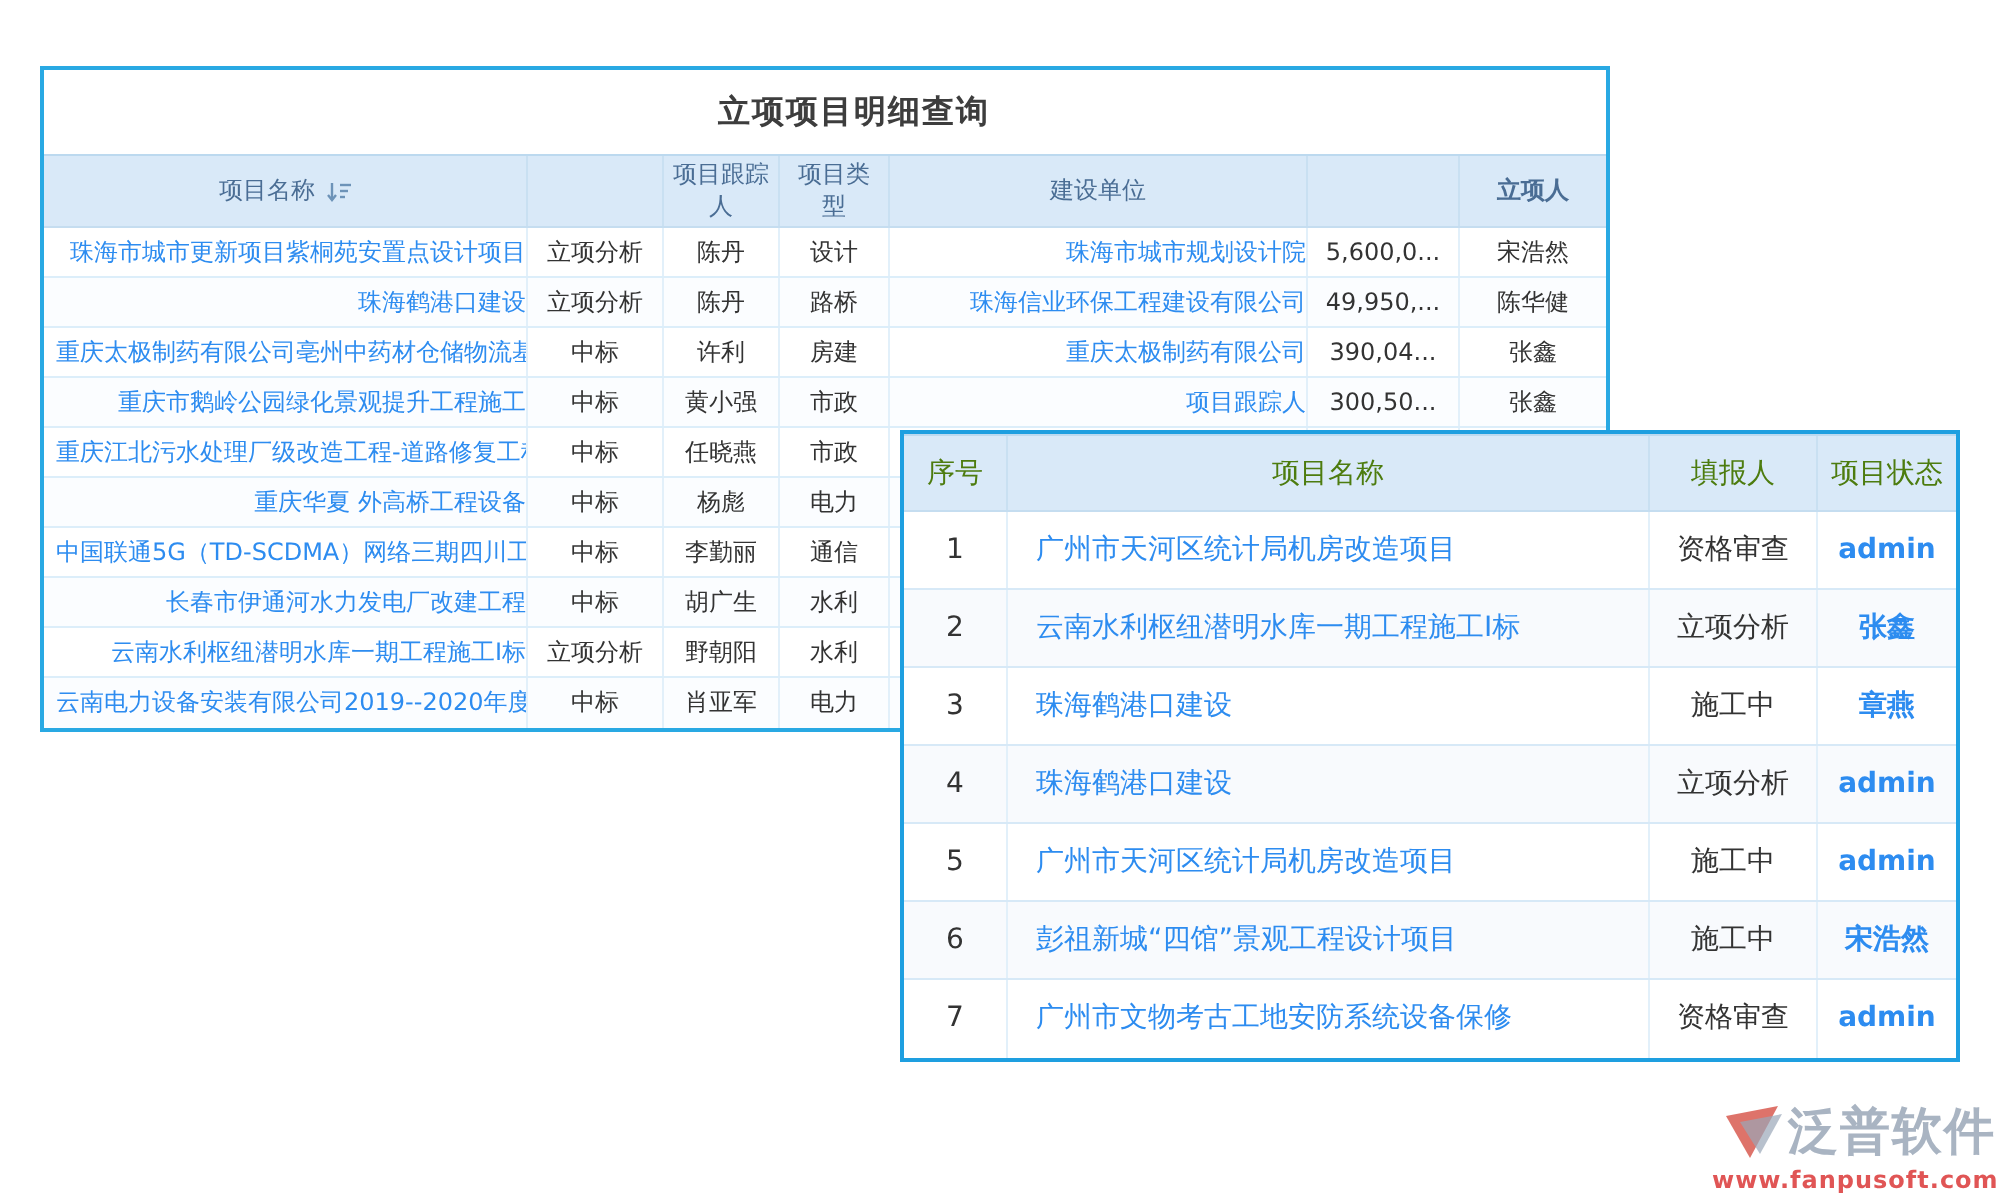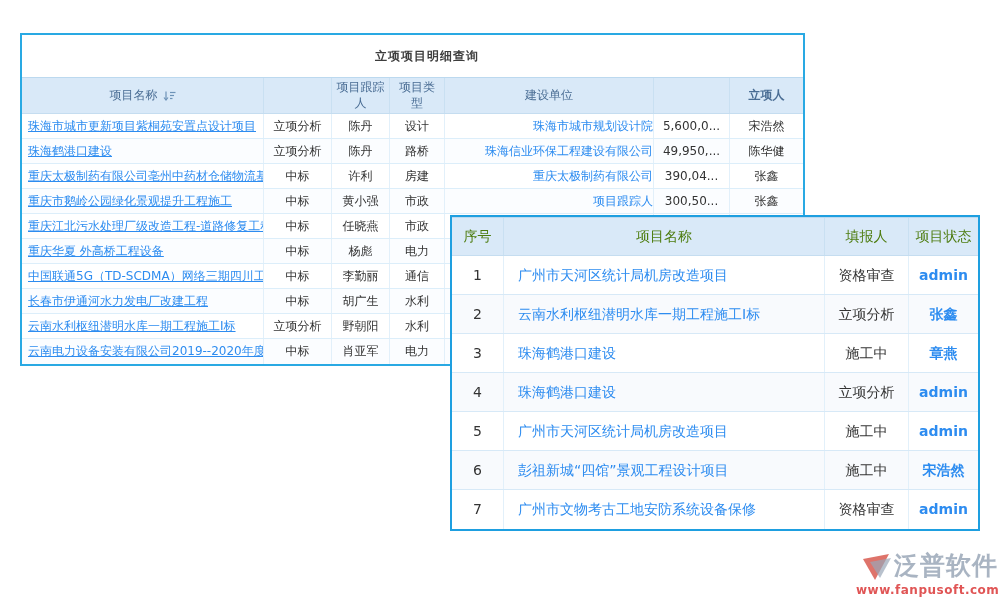--- a/index.html
+++ b/index.html
@@ -5,38 +5,38 @@
   * { margin:0; padding:0; box-sizing:border-box; }
   html,body { width:1000px; height:600px; background:#ffffff; overflow:hidden;
               font-family:"DejaVu Sans","Liberation Sans",sans-serif; }
   .canvas { position:relative; width:1000px; height:600px; background:#fff; }
 
   
   .panel { position:absolute; background:#fff; }
 
   
   .panel1 { left:20px; top:33px; width:785px; border:2px solid #29a9e3; z-index:1; }
-  .p1-title { height:42px; line-height:42px; text-align:center; font-size:12px;
+  .p1-title { height:42px; line-height:42px; text-align:center; font-size:16px;
               font-weight:bold; color:#3d3d3d; letter-spacing:1px; background:#fff;padding-left:29px; }
   .p1-header { display:grid; grid-template-columns:242px 68px 58px 55px 209px 76px auto;
                background:#d9e9f8; border-top:1px solid #bcd9ef; border-bottom:1px solid #c5ddf0;
                min-height:37px; align-items:center; }
   .p1-header .th { font-size:12px; color:#4a6d94; text-align:center; line-height:1.3;
                    padding:2px 4px; border-right:1px solid #c9e0f2; align-self:stretch;
                    display:flex; align-items:center; justify-content:center; }
   .p1-header .th:last-child { border-right:none;font-weight:bold; }
   .p1-row { display:grid; grid-template-columns:242px 68px 58px 55px 209px 76px auto;
             height:25px; line-height:24px; font-size:12px; border-bottom:1px solid #dceefa;
             background:#fff; }
   .p1-row:nth-child(even) { background:#fbfdff; }
   .p1-row:last-child { border-bottom:none; }
   .p1-row > div { border-right:1px solid #e2f0fa; overflow:hidden; white-space:nowrap; }
   .p1-row > div:last-child { border-right:none; }
   .cell-link { color:#2d8cf0; cursor:pointer; }
-  .c-name  { padding-left:6px;  text-align:left;text-decoration:underline; }
+  .c-name  { padding-left:6px;  text-align:right; }
   .c-unit  { padding-left:12px; text-align:right; }
   .c-mid   { text-align:center; color:#333; }
   .sort-icon { margin-left:5px; flex:none; }
 
   
   .panel2 { left:450px; top:215px; width:530px; border:2px solid #1e9fe0; z-index:10; }
   .p2-title { height:47px; line-height:47px; text-align:center; font-size:20px;
               font-weight:bold; color:#383838; letter-spacing:2px; background:#fff; }
   .p2-header { display:grid; grid-template-columns:52px 321px 84px auto;
                background:#d9e9f8; border-top:1px solid #bcd9ef; border-bottom:1px solid #c5ddf0;
@@ -50,21 +50,21 @@
   .p2-row:last-child { border-bottom:none; }
   .p2-row > div { border-right:1px solid #e2f0fa; overflow:hidden; white-space:nowrap; }
   .p2-row > div:last-child { border-right:none;font-weight:bold; }
   .c2-no   { text-align:center; color:#333; }
   .c2-name { padding-left:14px; text-align:left; }
   .c2-status { text-align:center; color:#333; }
   .c2-rep  { text-align:center; }
 
   
   .watermark { position:absolute; left:856px; top:549px; width:142px; z-index:30; }
-  .wm-row { display:flex; align-items:center; justify-content:flex-end; }
+  .wm-row { display:flex; align-items:flex-start; justify-content:flex-end; }
   .wm-brand { font-size:25px; font-weight:bold; color:rgba(150,163,180,0.82); letter-spacing:1px; }
   .wm-url { font-size:12px; font-weight:bold; color:#e05555; text-align:center;
             letter-spacing:0.5px; margin-top:1px; }
   .wm-logo { flex:none; margin-right:2px; }
 </style>
 </head>
 <body>
 
 <div class="canvas">
 

